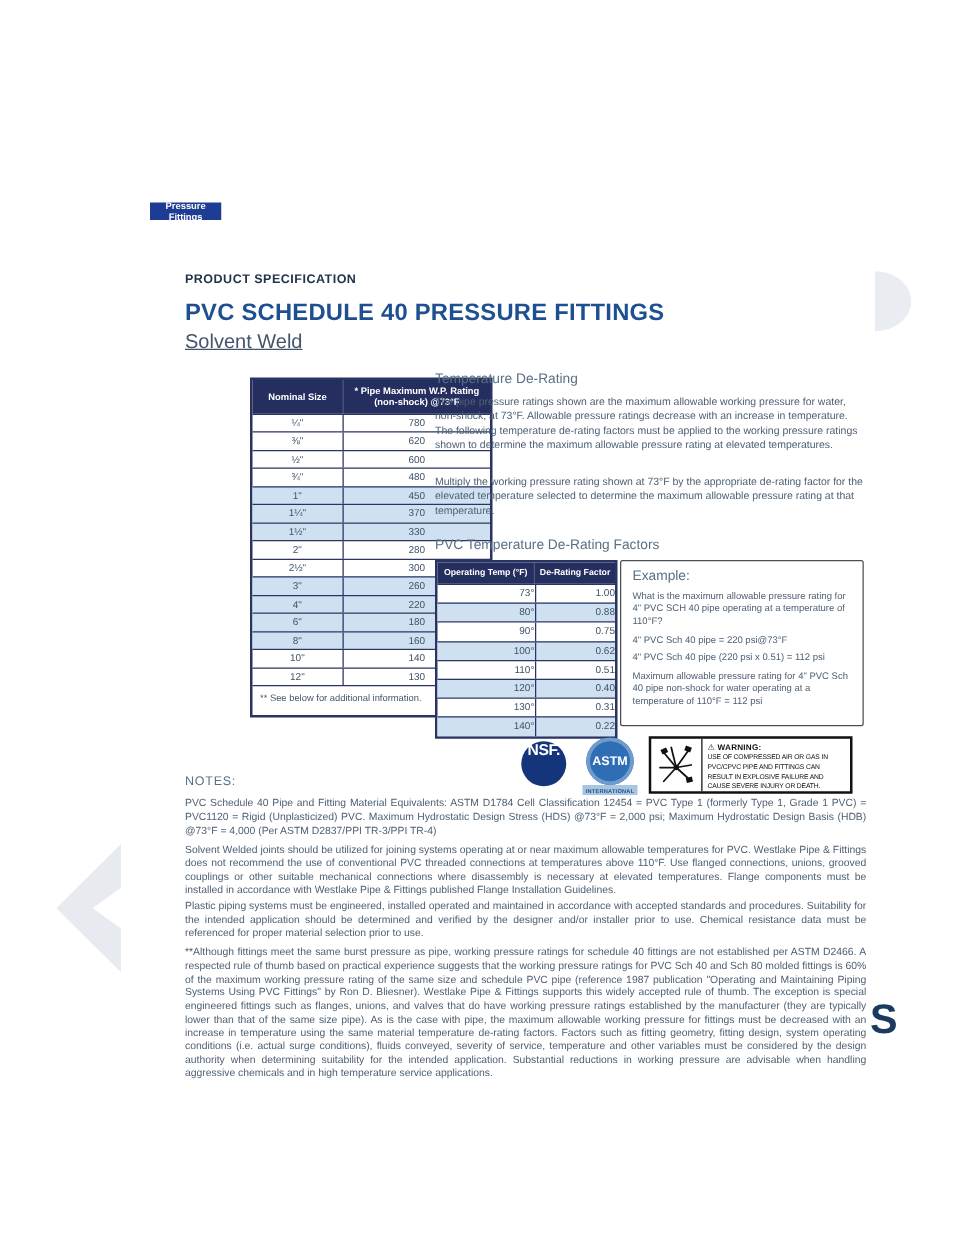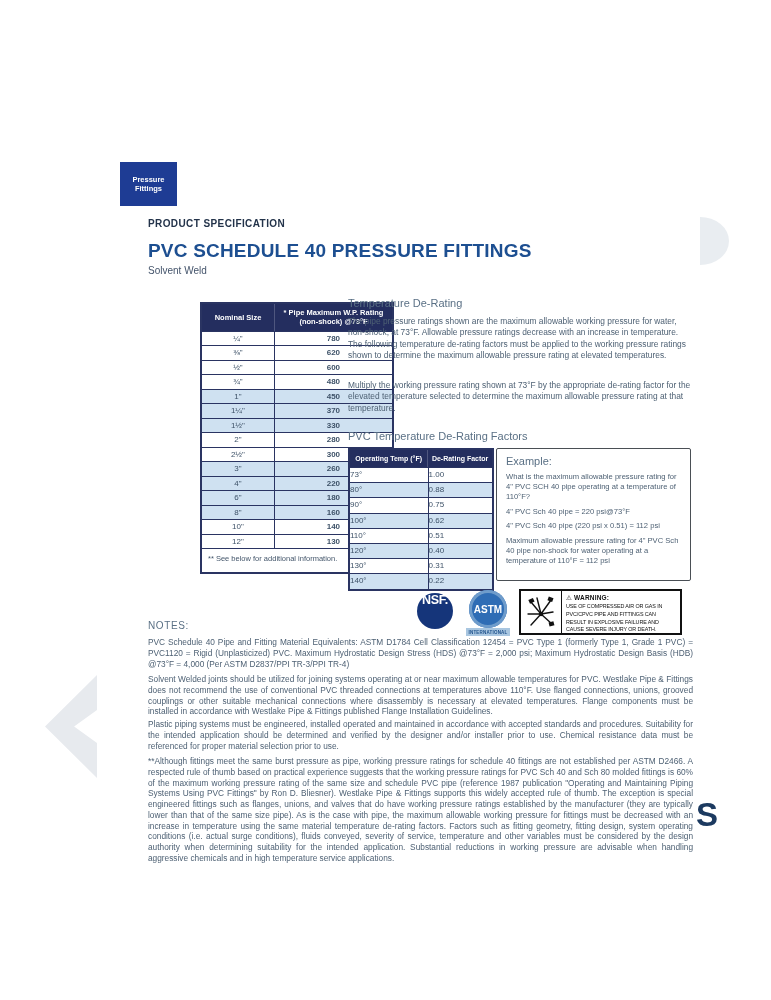--- a/index.html
+++ b/index.html
@@ -1,56 +1,56 @@
 <!DOCTYPE html>
 <html><head>
 <meta charset="utf-8">
 <title>Product Specification</title>
 <style>
   html,body{margin:0;padding:0;background:#ffffff;}
   body{font-family:"Liberation Sans","DejaVu Sans",sans-serif;}
   .page{position:relative;width:771px;height:1000px;background:#ffffff;overflow:hidden;}
 
   
-  .badge{position:absolute;left:120px;top:162px;width:57px;height:44px;background:#1e3c94;
+  .badge{position:absolute;left:120px;top:162px;width:57px;height:14px;background:#1e3c94;
     color:#fff;font-size:7.5px;font-weight:bold;line-height:1.25;display:flex;flex-direction:column;
     align-items:center;justify-content:center;text-align:center;}
   .semicircle{position:absolute;left:700px;top:217px;width:29px;height:48px;background:#e9edf1;
     border-radius:0 100% 100% 0 / 0 50% 50% 0;}
   .chevron{position:absolute;left:45px;top:675px;width:52px;height:103px;background:#e7eaee;
     clip-path:polygon(100% 0,0 50%,100% 100%,100% 66%,56% 50%,100% 34%);}
   .partial-s{position:absolute;left:696px;top:796px;font-size:33px;font-weight:bold;color:#1c3a60;}
 
   
   .eyebrow{position:absolute;left:148px;top:218px;font-size:10px;font-weight:bold;color:#23334a;letter-spacing:.4px;}
   .title{position:absolute;left:148px;top:240px;font-size:19px;font-weight:bold;color:#1d4f91;letter-spacing:.2px;}
-  .subtitle{position:absolute;left:148px;top:265px;font-size:10px;color:#44546b;}
+  .subtitle{position:absolute;left:148px;top:265px;font-size:16px;color:#44546b;text-decoration:underline;}
 
   
   .ptable{position:absolute;left:152px;top:302px;width:190px;border:2px solid #2a3462;background:#fff;margin-left:48px;}
   .phead{display:flex;background:#242e5f;color:#fff;font-weight:bold;font-size:7.5px;line-height:1.25;text-align:center;}
   .phead .c1{width:38%;display:flex;align-items:center;justify-content:center;padding:4px 2px;border-right:1px solid #ffffff33;}
   .phead .c2{width:62%;display:flex;align-items:center;justify-content:center;padding:4px 3px;}
   .prow{display:flex;height:13.5px;font-size:8px;color:#3e5268;text-align:center;border-top:1px solid #2a3462;}
   .prow .c1{width:38%;line-height:13.5px;border-right:1px solid #2a3462;}
-  .prow .c2{width:62%;line-height:13.5px;font-weight:bold;}
+  .prow .c2{width:62%;line-height:13.5px;}
   .prow.shaded{background:#cfe1f1;}
   .pfoot{border-top:1px solid #2a3462;padding:5px 6px;font-size:7.5px;line-height:1.35;color:#44566b;}
   .pfoot p{margin:0 0 3px 0;}
 
   
   .rheading{position:absolute;font-size:11px;color:#5a7085;}
   .rbody{position:absolute;left:348px;width:345px;font-size:8.4px;line-height:1.36;color:#4e6174;text-align:left;margin:0;}
 
   
   .ftable{position:absolute;left:348px;top:448px;width:142px;border:2px solid #2a3462;background:#fff;}
   .fhead{display:flex;background:#242e5f;color:#fff;font-weight:bold;font-size:7px;text-align:center;}
   .fhead .c1{width:55%;padding:5px 2px;border-right:1px solid #ffffff33;display:flex;align-items:center;justify-content:center;}
   .fhead .c2{width:45%;padding:5px 2px;display:flex;align-items:center;justify-content:center;}
-  .frow{display:flex;height:14.2px;font-size:8px;color:#3e5268;text-align:left;border-top:1px solid #2a3462;}
+  .frow{display:flex;height:14.2px;font-size:8px;color:#3e5268;text-align:right;border-top:1px solid #2a3462;}
   .frow .c1{width:55%;line-height:14.2px;border-right:1px solid #2a3462;}
   .frow .c2{width:45%;line-height:14.2px;}
   .frow.shaded{background:#cfe1f1;}
 
   
   .example{position:absolute;left:496px;top:448px;width:195px;height:133px;border:1.5px solid #4a4f55;
     border-radius:2px;padding:6px 9px;box-sizing:border-box;background:#fff;}
   .example h3{margin:0 0 5px 0;font-size:11px;font-weight:400;color:#5a7085;}
   .example p{margin:0 0 5px 0;font-size:7.6px;line-height:1.3;color:#4e6174;}
 

